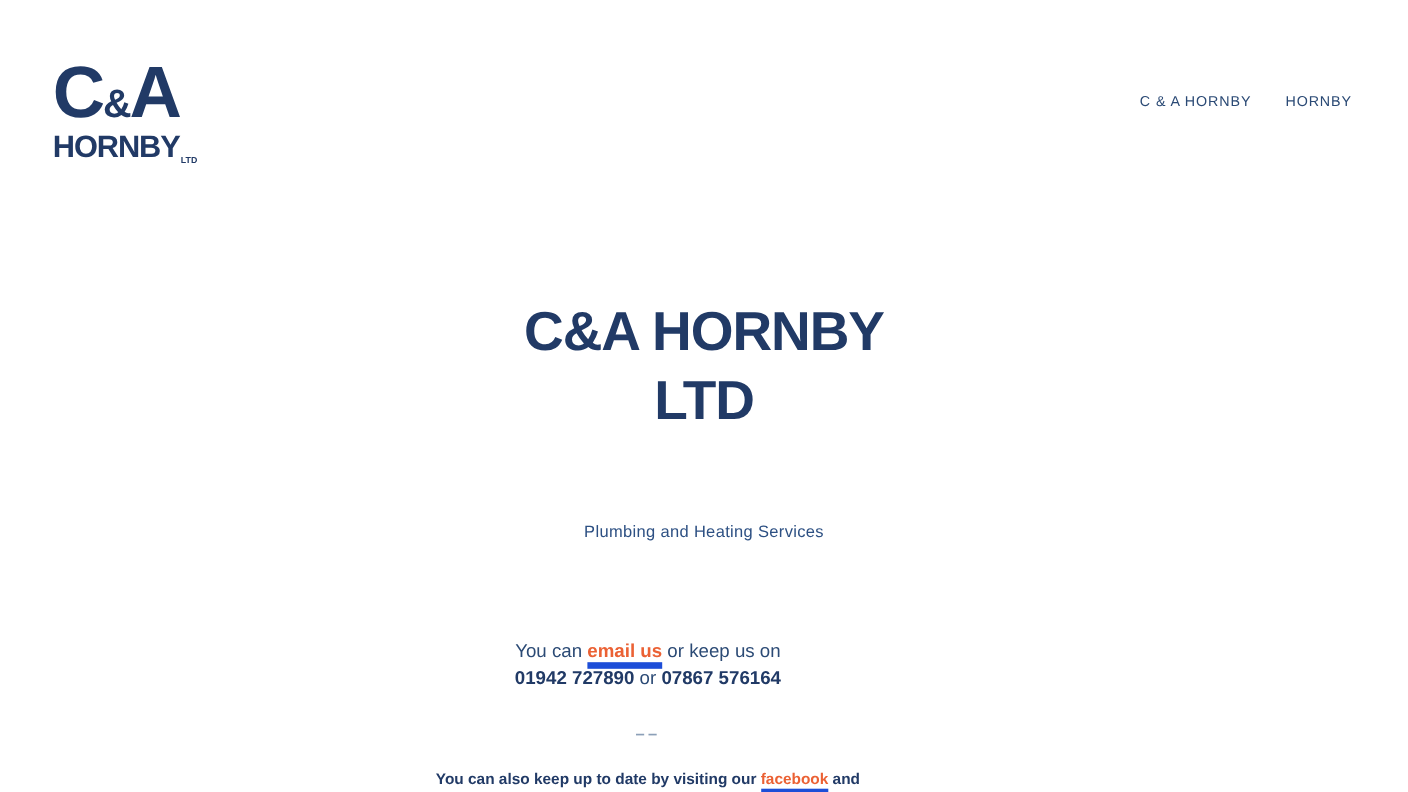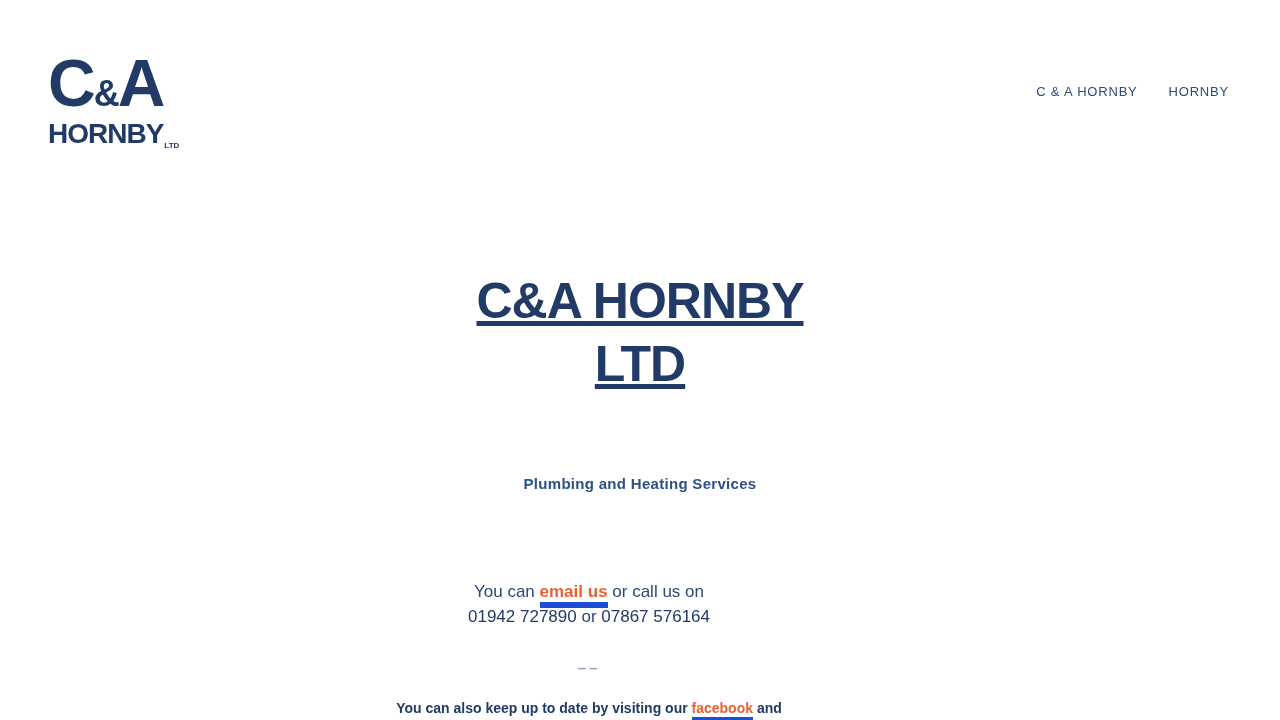--- a/index.html
+++ b/index.html
@@ -48,39 +48,39 @@
   
   .main-content { text-align: center; }
   .page-title {
     margin-top: 120px;
     font-size: 50px;
     line-height: 63px;
     font-weight: 700;
     color: #213a66;
     letter-spacing: -1px;
   }
-  .page-title span { display: block; text-decoration: underline; }
+  .page-title span { display: block; }
   .tagline {
     margin-top: 78px;
     font-size: 15px;
     line-height: 20px;
-    font-weight: 700;
+    font-weight: 400;
     color: #2d5083;
     letter-spacing: 0.3px;
   }
 
   
   .contact-block {
     position: relative;
     left: -51px;
     margin-top: 85px;
     color: #2b4a75;
   }
   .contact-line { font-size: 17px; line-height: 25px; font-weight: 400; }
-  .contact-line strong { color: #213a66; font-weight: 400; }
+  .contact-line strong { color: #213a66; font-weight: 700; }
   .link-orange {
     color: #eb6134;
     font-weight: 700;
     text-decoration: none;
     border-bottom: 6px solid #1d4ed8;
     padding-bottom: 1px;
     cursor: pointer;
   }
   .divider-dashes {
     margin-top: 31px;
@@ -125,21 +125,21 @@
 
 <main class="main-content">
   <h1 class="page-title">
     <span>C&amp;A HORNBY</span>
     <span>LTD</span>
   </h1>
 
   <p class="tagline">Plumbing and Heating Services</p>
 
   <div class="contact-block">
-    <p class="contact-line"><span>You can </span><a class="link-orange">email us</a><span> or call us on</span></p>
+    <p class="contact-line"><span>You can </span><a class="link-orange">email us</a><span> or keep us on</span></p>
 
     <p class="contact-line"><strong>01942 727890</strong><span> or </span><strong>07867 576164</strong></p>
 
     <div class="divider-dashes">––</div>
 
     <p class="social-line"><span>You can also keep up to date by visiting our </span><a class="link-orange">facebook</a><span> and </span></p>
   </div>
 </main>
 
 </body></html>

